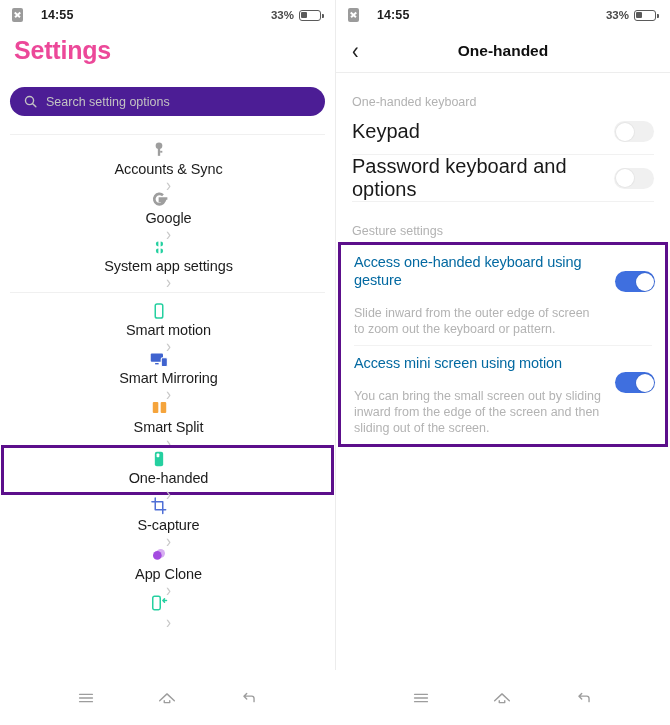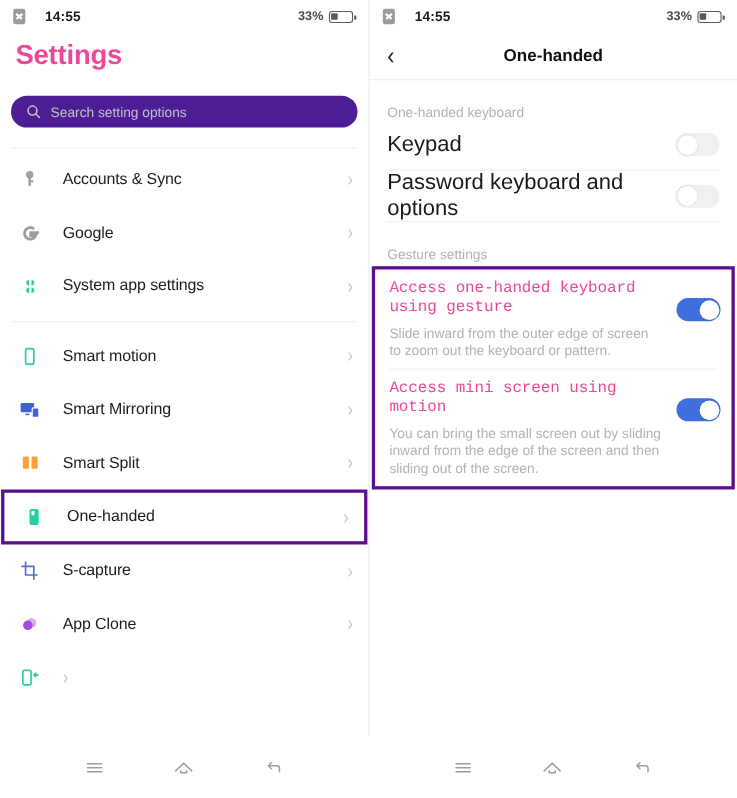--- a/index.html
+++ b/index.html
@@ -145,20 +145,21 @@
     margin: 18px 10px 0 10px;
   }
   .list { margin-top: 4px; }
   .row {
     height: 48.5px;
     display: flex;
     align-items: center;
     padding: 0 14px 0 16px;
     box-sizing: border-box;
     position: relative;
+    flex-direction: column;
   }
   .row .ico {
     width: 22px;
     height: 22px;
     flex: none;
     display: flex;
     align-items: center;
     justify-content: center;
     margin-right: 19px;
   }
@@ -262,30 +263,29 @@
   }
   .gest-item {
     display: flex;
     align-items: flex-start;
     padding: 8px 10px 8px 13px;
     box-sizing: border-box;
   }
   .gest-text { flex: 1; padding-right: 12px; }
   .gest-title {
     font-size: 14.5px;
-    color: #ec4899;
+    color: #0369a1;
     line-height: 18px;
     letter-spacing: -.1px;
-    font-family: Liberation Mono, monospace;
   }
   .gest-desc {
     font-size: 12.5px;
     color: #b3b3b3;
     line-height: 16px;
-    margin-top: 6px;
+    margin-top: 16px;
   }
   .gest-toggle-wrap {
     flex: none;
     display: flex;
     align-items: center;
     padding-top: 18px;
   }
   .gest-rule {
     height: 1px;
     background: #f2f2f2;

